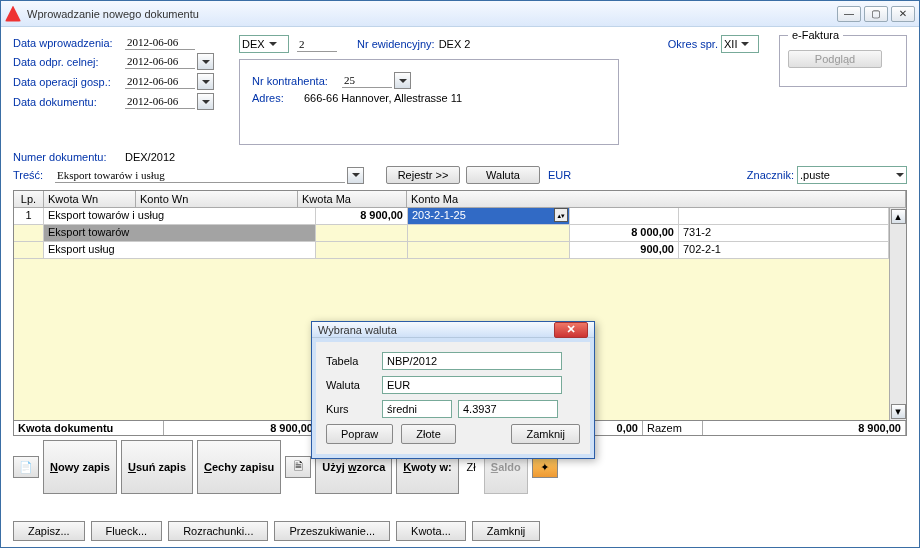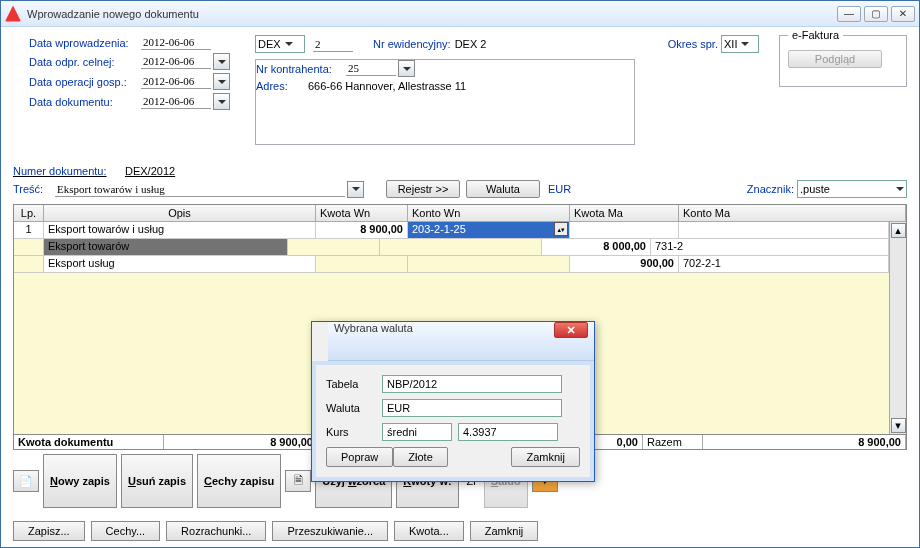--- a/index.html
+++ b/index.html
@@ -14,21 +14,21 @@
 
 .row { display: flex; align-items: center; margin-bottom: 3px; }
 .lbl { color: #0033aa; }
 .val { color: #000; }
 .fld { border: none; border-bottom: 1px solid #999; background: transparent; padding: 1px 2px; font-family: Liberation Serif, serif; }
 .select { border: 1px solid #7a9; background: #fff; height: 18px; display: inline-flex; align-items: center; padding: 0 2px; }
 .select .arrow { display:inline-block; margin-left:4px; border-left:4px solid transparent; border-right:4px solid transparent; border-top:4px solid #333; }
 .btn-sel { width: 17px; height: 17px; border: 1px solid #888; background: linear-gradient(#fefefe,#d8e0e8); display:inline-flex;align-items:center;justify-content:center; margin-left:2px; }
 .btn-sel .arrow { border-left:4px solid transparent; border-right:4px solid transparent; border-top:4px solid #333; }
 
-.group { border: 1px solid #aab; position: relative; padding: 0; }
+.group { border: 1px solid #aab; position: relative; padding: 12px; }
 .group .legend { position: absolute; top: -7px; left: 8px; background: #fff; padding: 0 4px; font-size: 11px; color:#000; }
 
 .btn { border: 1px solid #888; background: linear-gradient(#f8f8f8,#e0e0e0); padding: 2px 10px; border-radius: 2px; }
 .btn.dis { color: #999; border-color:#bbb; }
 
 .table-area { border: 1px solid #888; margin-top: 6px; }
 .thead { display: flex; background: linear-gradient(#f9f9f9,#e6e6e6); border-bottom: 1px solid #aaa; }
 .thead .th { border-right: 1px solid #aaa; padding: 2px 4px; }
 .tbody { position: relative; height: 212px; display:flex;}
 .tbody-inner{flex:1;background:#fcfad2;}
@@ -45,49 +45,49 @@
 .toolbar{display:flex;gap:4px;margin-top:4px;align-items:center;}
 .toolbar .tbtn{border:1px solid #888;background:linear-gradient(#f8f8f8,#e0e0e0);padding:20px 6px;font-weight:bold;display:flex;align-items:center;gap:3px;}
 .toolbar .tbtn.icon-only{width:26px;height:22px;padding:0;justify-content:center;font-weight:normal;}
 .toolbar .tbtn u{text-decoration:underline;}
 
 .bottom-buttons{display:flex;gap:6px;position:absolute;bottom:6px;left:12px;}
 .bottom-buttons .bbtn{border:1px solid #888;background:linear-gradient(#f8f8f8,#e0e0e0);padding:3px 14px;}
 
 
 .popup{position:absolute;left:310px;top:294px;width:284px;border:1px solid #2a5ca7;background:#f0f0f0;box-shadow:2px 2px 8px rgba(0,0,0,0.3);z-index:10;}
-.popup .ptitle{height:39px;background:linear-gradient(#f5f9ff,#cfe1f7);display:flex;padding:0 6px;border-bottom:1px solid #b4c8de;margin-left:16px;}
+.popup .ptitle{height:16px;background:linear-gradient(#f5f9ff,#cfe1f7);display:flex;align-items:center;padding:0 6px;border-bottom:1px solid #b4c8de;}
 .popup .ptitle span{flex:1;color:#333;}
 .popup .pclose{width:34px;height:16px;background:linear-gradient(#e76,#c33);border:1px solid #a33;border-radius:2px;color:#fff;display:flex;align-items:center;justify-content:center;font-weight:bold;}
 .popup .pbody{border:4px solid #cfe1f7;padding:10px;background:#f0f0f0;}
 .popup .prow{display:flex;align-items:center;margin-bottom:6px;}
 .popup .plbl{width:56px;}
 .popup .pfld{border:1px solid #7a9;background:#fff;padding:2px 4px;width:90px;}
-.popup .pbtns{display:flex;margin-top:0;}
+.popup .pbtns{display:flex;gap:8px;margin-top:0;}
 .popup .pbtns .btn{padding:3px 14px;}
 </style>
 </head>
 <body>
 
 <div class="window">
   <div class="titlebar">
     <div class="icon"></div>
     <div class="title">Wprowadzanie nowego dokumentu</div>
     <div class="ctrls">
       <div class="btn">—</div>
       <div class="btn">▢</div>
       <div class="btn">✕</div>
     </div>
   </div>
 
   <div class="content">
 
     <div style="display:flex;gap:16px;align-items:flex-start;">
 
-      <div style="width:210px;margin-left:16px;">
+      <div style="width:210px;">
         <div class="row">
             <span class="lbl" style="width:112px">Data wprowadzenia:</span>
             <span class="val fld" style="width:70px">2012-06-06</span>
           </div>
         <div class="row">
             <span class="lbl" style="width:112px">Data odpr. celnej:</span>
             <span class="val fld" style="width:70px">2012-06-06</span>
             <span class="btn-sel">
               <span class="arrow"></span>
             </span>
@@ -138,21 +138,21 @@
               <span>XII</span>
               <span class="arrow"></span>
             </span></div>
         <div class="group" style="width:128px;height:52px;padding:14px 8px 22px;">
           <span class="legend">e-Faktura</span>
           <button class="btn dis" style="width:94px">Podgląd</button>
         </div>
       </div>
     </div>
 
-    <div class="row" style="margin-top:20px;text-decoration:underline;">
+    <div class="row" style="margin-top:6px;">
       <span class="lbl" style="width:112px">Numer dokumentu:</span>
       <span class="val">DEX/2012</span>
     </div>
     <div class="row">
       <span class="lbl" style="width:42px">Treść:</span>
       <span class="fld" style="width:290px">Eksport towarów i usług</span>
       <span class="btn-sel">
           <span class="arrow"></span>
         </span>
       <button class="btn" style="margin-left:22px;width:74px">Rejestr &gt;&gt;</button>
@@ -162,39 +162,38 @@
       <span class="lbl">Znacznik:</span>&nbsp;
       <span class="select" style="width:110px">
           <span>.puste</span>
           <span class="arrow" style="margin-left:auto"></span>
         </span>
     </div>
 
     <div class="table-area">
       <div class="thead">
         <div class="th" style="width:30px;text-align:center">Lp.</div>
-        <div class="th" style="width:272px;text-align:center">Opis</div>
         <div class="th" style="width:92px">Kwota Wn</div>
         <div class="th" style="width:162px">Konto Wn</div>
         <div class="th" style="width:109px">Kwota Ma</div>
         <div class="th" style="flex:1">Konto Ma</div>
       </div>
       <div class="tbody">
         <div class="tbody-inner">
           <div class="tr">
             <div class="td" style="width:30px;text-align:center">1</div>
             <div class="td" style="width:272px">Eksport towarów i usług</div>
             <div class="td" style="width:92px;text-align:right;font-weight:bold">8 900,00</div>
             <div class="td sel" style="width:162px;position:relative"><span>203-2-1-25</span><span style="position:absolute;right:1px;top:0;width:14px;height:14px;border:1px solid #555;background:#eee;color:#000;display:flex;flex-direction:column;align-items:center;justify-content:center;font-size:7px;line-height:5px">▴▾</span></div>
             <div class="td" style="width:109px;text-align:right"></div>
             <div class="td" style="flex:1"></div>
           </div>
           <div class="tr alt">
             <div class="td" style="width:30px"></div>
-            <div class="td" style="width:244px;background:#737373">Eksport towarów</div>
+            <div class="td" style="width:272px;background:#a3a3a3">Eksport towarów</div>
             <div class="td" style="width:92px"></div>
             <div class="td" style="width:162px"></div>
             <div class="td" style="width:109px;text-align:right;font-weight:bold;background:#fff">8 000,00</div>
             <div class="td" style="flex:1;background:#fff">731-2</div>
           </div>
           <div class="tr alt">
             <div class="td" style="width:30px"></div>
             <div class="td" style="width:272px;background:#fff">Eksport usług</div>
             <div class="td" style="width:92px"></div>
             <div class="td" style="width:162px"></div>
@@ -238,21 +237,21 @@
         </div>
       <span style="margin:0 4px">Zł</span>
       <div class="tbtn" style="color:#999;border-color:#bbb">
           <span><u>S</u>aldo</span>
         </div>
       <div class="tbtn icon-only" style="background:linear-gradient(#fc6,#e93)">✦</div>
     </div>
 
     <div class="bottom-buttons">
       <button class="bbtn">Zapisz...</button>
-      <button class="bbtn">Cechy...</button>
+      <button class="bbtn">Flueck...</button>
       <button class="bbtn">Rozrachunki...</button>
       <button class="bbtn">Przeszukiwanie...</button>
       <button class="bbtn">Kwota...</button>
       <button class="bbtn">Zamknij</button>
     </div>
 
     <div class="popup">
       <div class="ptitle">
         <span>Wybrana waluta</span>
         <div class="pclose">✕</div>

